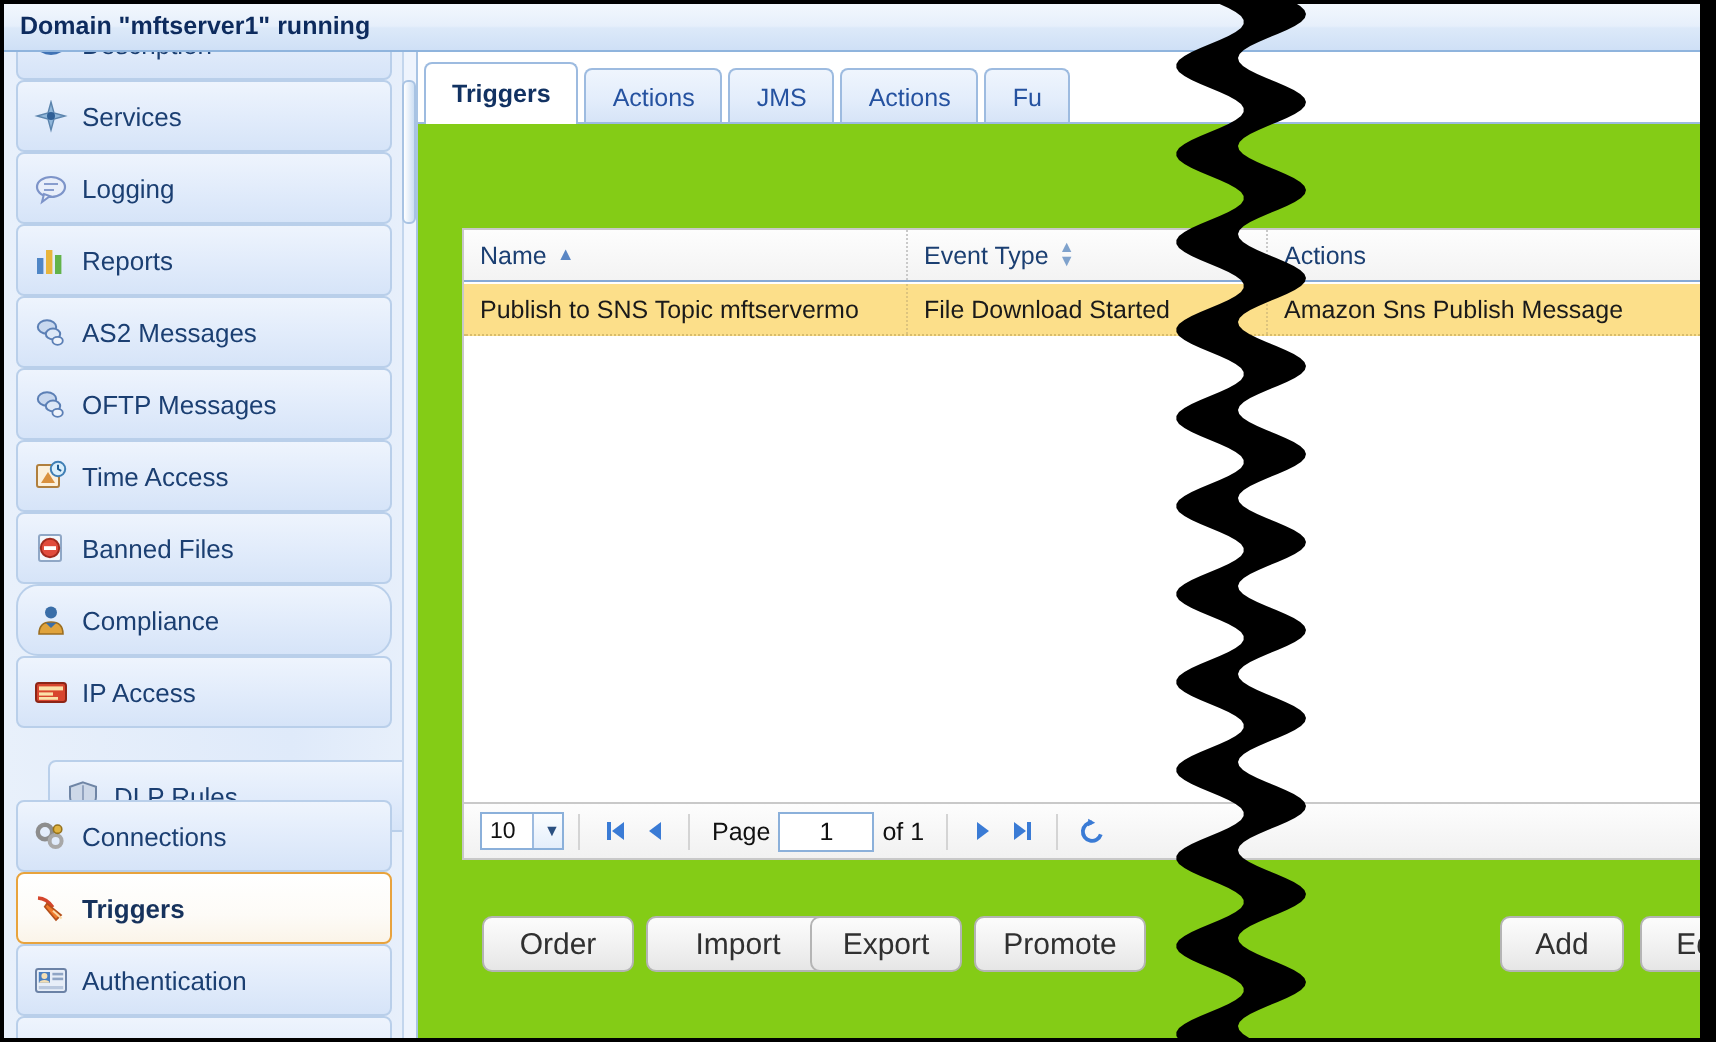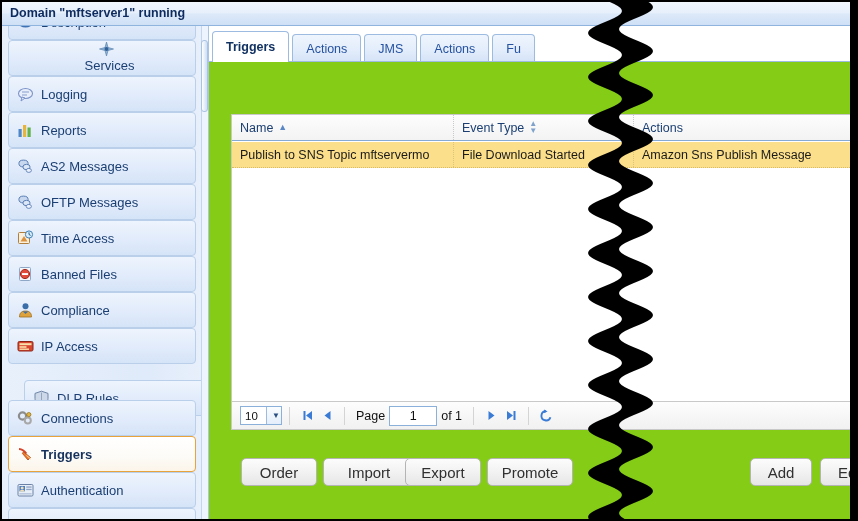--- a/index.html
+++ b/index.html
@@ -258,21 +258,21 @@
 
   <div class="sidebar">
     <div class="sb-list" id="sb-list">
         <div class="sb-item" style="position: absolute; left: 6px; width: 188px; top: -22px; margin: 0px;">
           <span class="sb-icon"><svg width="17" height="17" viewBox="0 0 17 17">
               <ellipse cx="8.5" cy="9" rx="7" ry="4.5" fill="#3f72b5"></ellipse>
               <ellipse cx="8.5" cy="7" rx="7" ry="4.2" fill="#5b93d6"></ellipse>
             </svg></span>
           <span class="sb-label">Description</span>
         </div>
-        <div class="sb-item" style="position: absolute; left: 6px; width: 188px; top: 14px; margin: 0px; flex-direction: column;">
+        <div class="sb-item" style="position: absolute; left: 6px; width: 188px; top: 14px; margin: 0px;">
           <span class="sb-icon"><svg width="17" height="17" viewBox="0 0 17 17">
               <path d="M8.5 1 L10 6.5 L15.5 8 L10 9.5 L8.5 15 L7 9.5 L1.5 8 L7 6.5 Z" fill="#8fb6da" stroke="#5b84ad" stroke-width="0.7"></path>
               <circle cx="8.5" cy="8" r="2" fill="#2f5f96"></circle>
             </svg></span>
           <span class="sb-label">Services</span>
         </div>
         <div class="sb-item" style="position: absolute; left: 6px; width: 188px; top: 50px; margin: 0px;">
           <span class="sb-icon"><svg width="17" height="17" viewBox="0 0 17 17">
               <ellipse cx="8.5" cy="7.5" rx="7" ry="5" fill="#e8eefa" stroke="#7d94c9" stroke-width="1.1"></ellipse>
               <path d="M5 11 L4 15 L8 12 Z" fill="#e8eefa" stroke="#7d94c9" stroke-width="1"></path>
@@ -315,21 +315,21 @@
           <span class="sb-label">Time Access</span>
         </div>
         <div class="sb-item" style="position: absolute; left: 6px; width: 188px; top: 230px; margin: 0px;">
           <span class="sb-icon"><svg width="17" height="17" viewBox="0 0 17 17">
               <rect x="2.5" y="1.5" width="11" height="13" rx="1" fill="#f4f7fb" stroke="#8fa7c6" stroke-width="1"></rect>
               <circle cx="8" cy="8" r="4.6" fill="#e14b3c" stroke="#a02a1e" stroke-width="1"></circle>
               <rect x="5" y="7.1" width="6" height="1.9" fill="#ffffff"></rect>
             </svg></span>
           <span class="sb-label">Banned Files</span>
         </div>
-        <div class="sb-item" style="position: absolute; left: 6px; width: 188px; top: 266px; margin: 0px;">
+        <div class="sb-item" style="position: absolute; left: 6px; width: 188px; top: 266px; margin: 0px; border-radius: 11px;">
           <span class="sb-icon"><svg width="17" height="17" viewBox="0 0 17 17">
               <circle cx="8.5" cy="4.2" r="3" fill="#3a6ea8"></circle>
               <path d="M2.5 15 C2.5 10.5 5 9 8.5 9 C12 9 14.5 10.5 14.5 15 Z" fill="#e0a33c" stroke="#9c6e20" stroke-width="0.8"></path>
               <path d="M5.8 9.4 L8.5 12 L11.2 9.4" fill="#3a6ea8"></path>
             </svg></span>
           <span class="sb-label">Compliance</span>
         </div>
         <div class="sb-item" style="position: absolute; left: 6px; width: 188px; top: 302px; margin: 0px;">
           <span class="sb-icon"><svg width="17" height="17" viewBox="0 0 17 17">
               <rect x="1" y="3.5" width="15" height="9.5" rx="1.4" fill="#d8452e" stroke="#8d2516" stroke-width="1"></rect>

